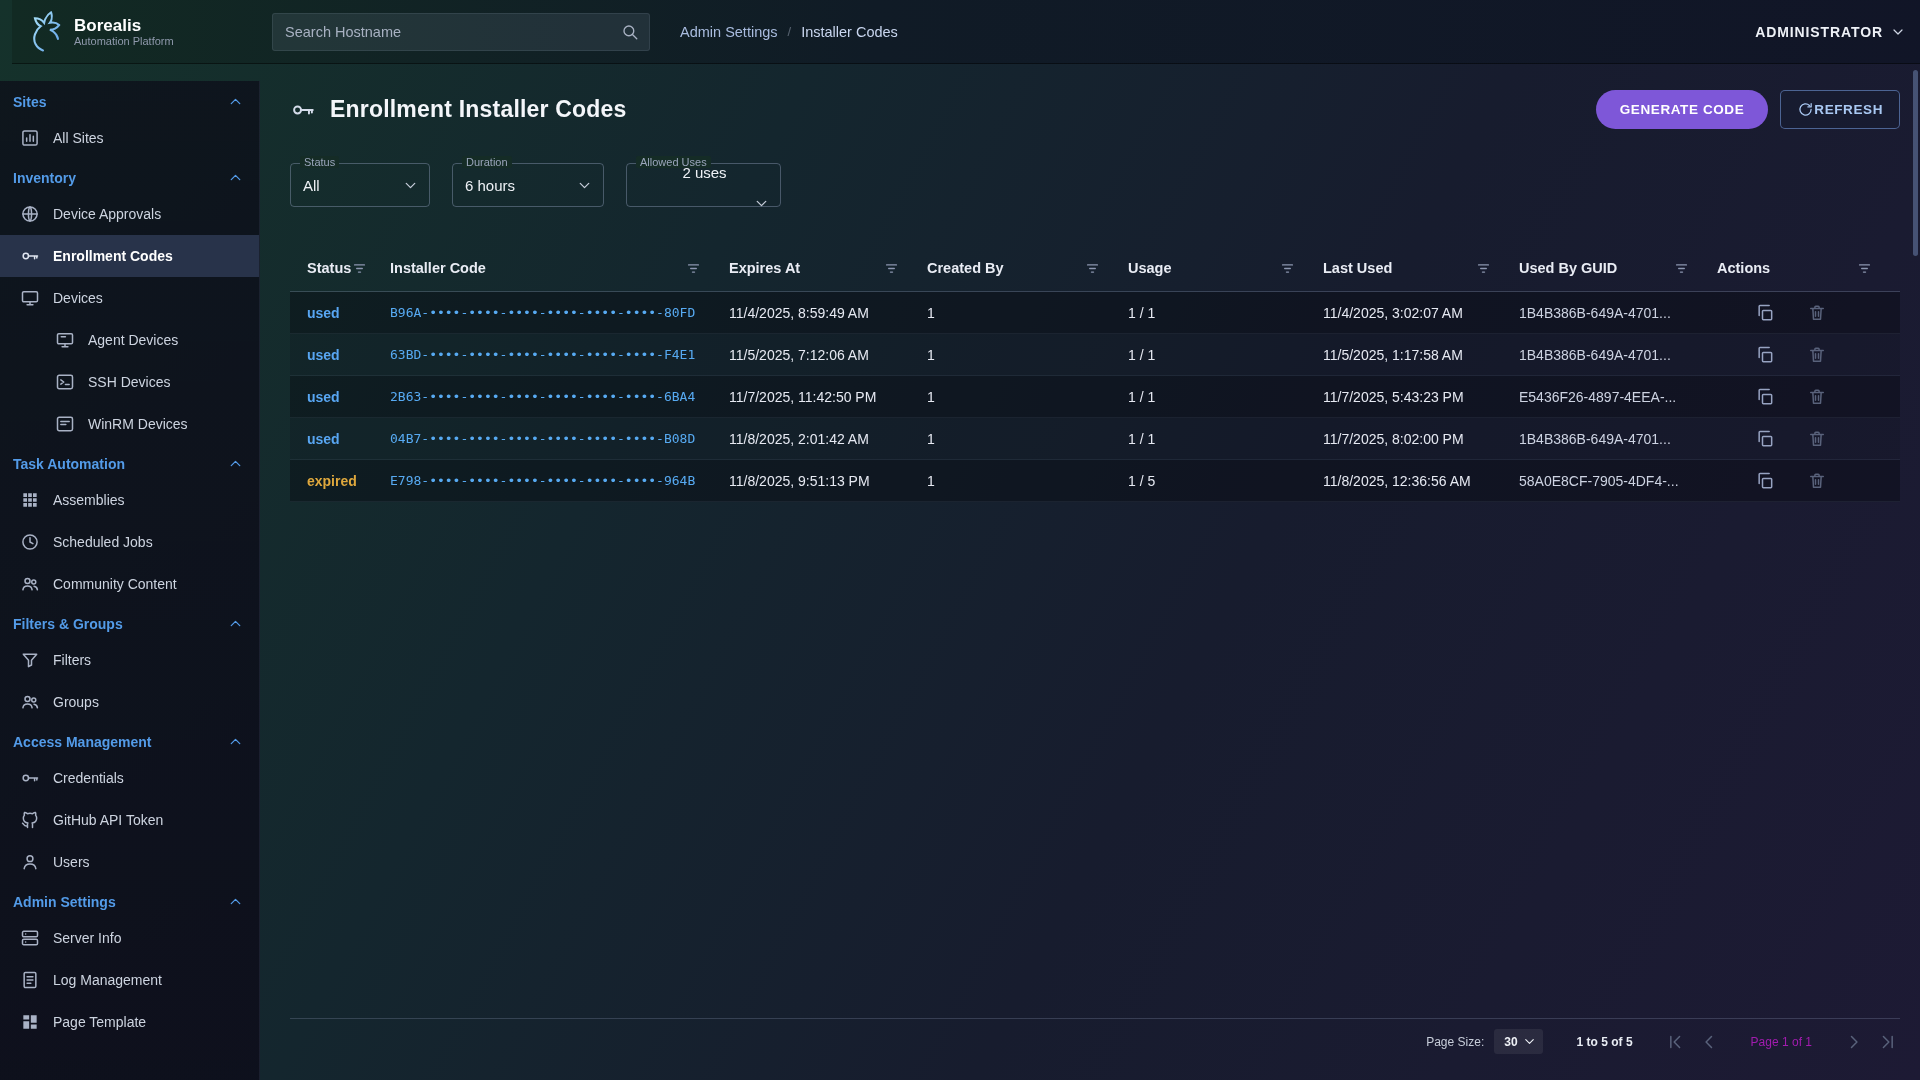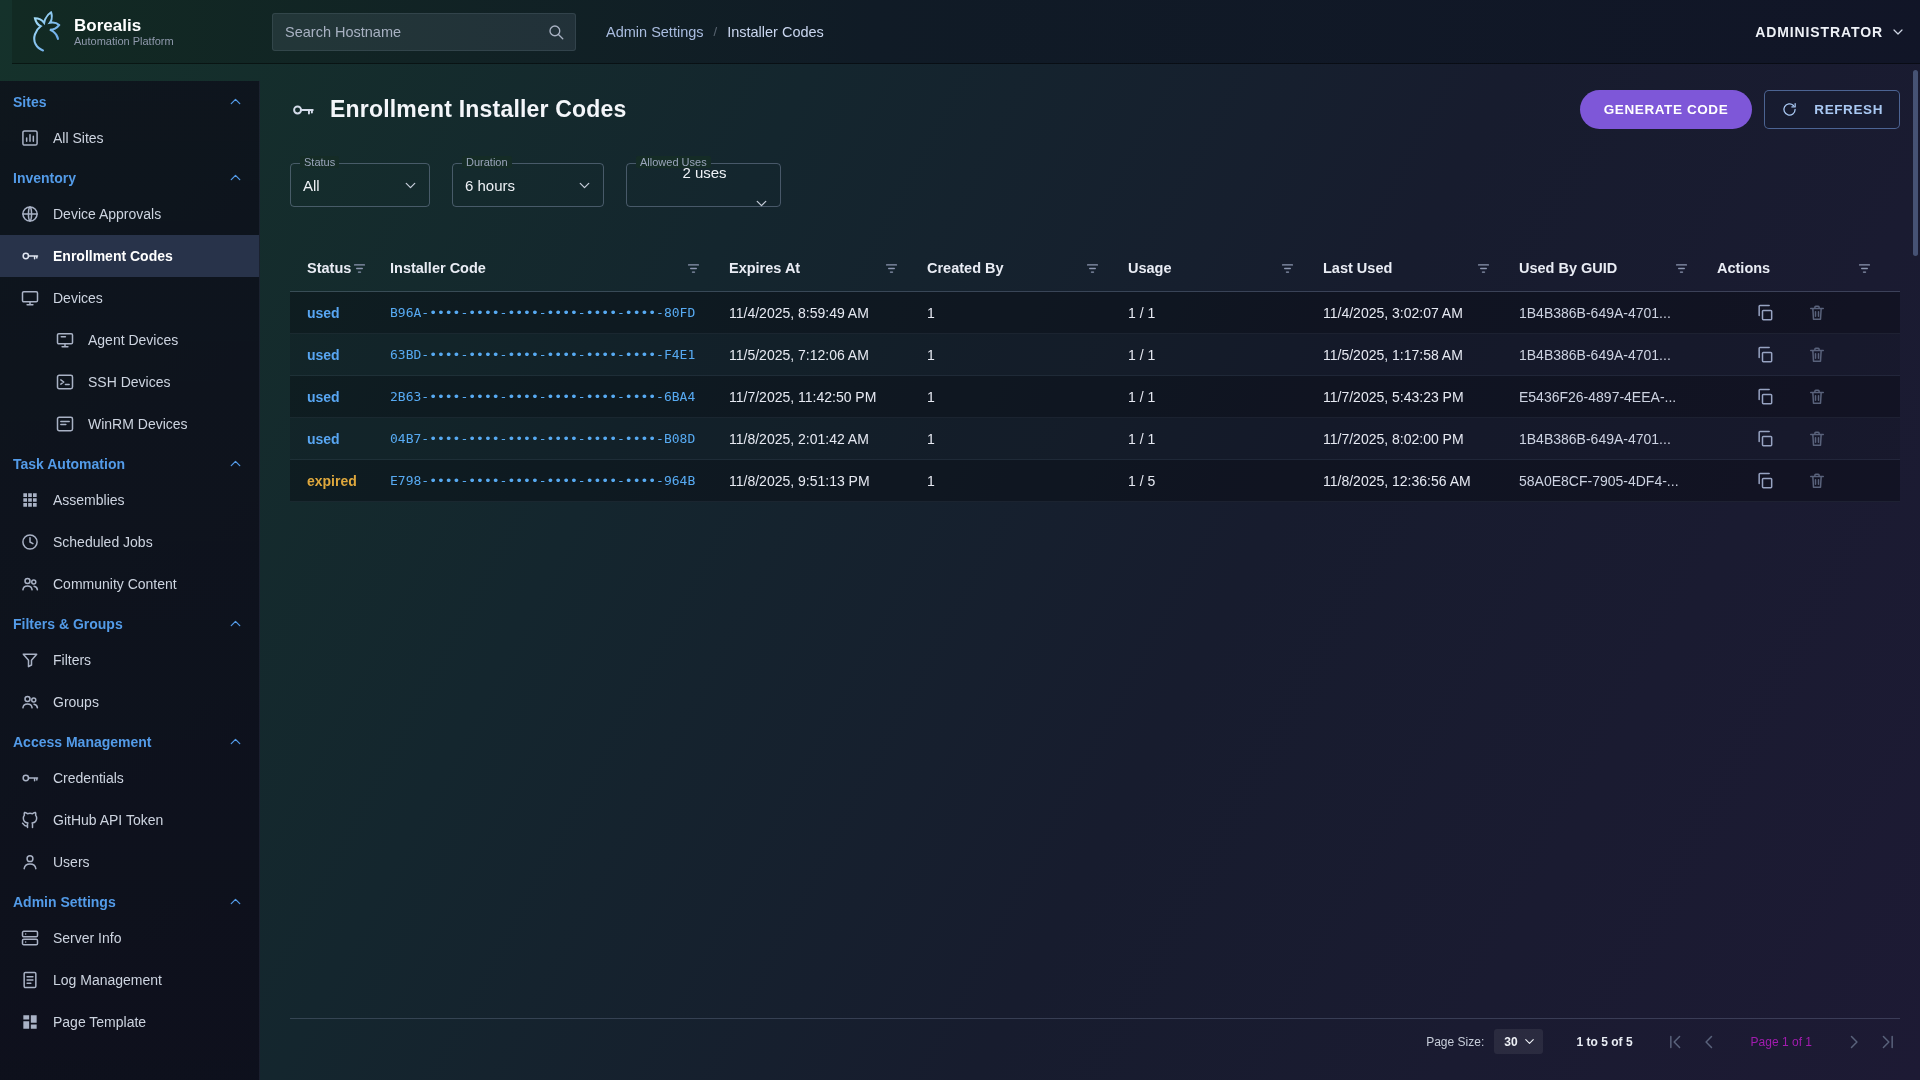--- a/index.html
+++ b/index.html
@@ -28,21 +28,21 @@
     display: flex; align-items: center; z-index: 5;
     background: linear-gradient(90deg, #122a23 0%, #101b26 45%, #111527 100%);
     border-bottom: 1px solid rgba(0,0,0,0.45);
     margin-left: 12px;
   }
   .brand { width: 260px; min-width: 260px; display: flex; align-items: center; gap: 8px; padding-left: 8px; }
   .logo { width: 46px; height: 46px; display: flex; }
   .brand-name { font-size: 17px; font-weight: 700; color: #ffffff; line-height: 1.15; }
   .brand-tagline { font-size: 11px; color: #8f99ac; }
   .search-box {
-    width: 304px; height: 38px; display: flex; align-items: center; gap: 8px;
+    width: 378px; height: 38px; display: flex; align-items: center; gap: 8px;
     background: rgba(125,140,160,0.16); border: 1px solid rgba(160,175,200,0.13);
     border-radius: 3px; padding: 0 10px;
   }
   .search-box input { flex: 1; background: transparent; border: none; outline: none; color: #e2e7ef; font-size: 14.5px; font-family: inherit; }
   .search-box input::placeholder { color: #a8b1c2; }
   .search-ico { color: #a9b2c3; }
   .breadcrumb { display: flex; align-items: center; gap: 10px; margin-left: 30px; font-size: 14.5px; }
   .crumb { color: #a9bcdf; cursor: pointer; }
   .crumb.current { color: #c9d6ef; }
   .crumb-sep { color: rgba(220,230,250,0.35); font-size: 13px; }
@@ -74,21 +74,21 @@
   .page-actions { margin-left: auto; display: flex; align-items: center; gap: 12px; }
   .btn-generate {
     height: 39px; padding: 0 24px; border: none; border-radius: 20px;
     background: var(--accent-purple); color: #fff; font-weight: 600; font-size: 13.5px;
     letter-spacing: 0.6px; cursor: pointer; font-family: inherit;
   }
   .btn-refresh {
     height: 39px; padding: 0 16px; border-radius: 5px;
     border: 1px solid rgba(120,160,230,0.55); background: rgba(18,28,48,0.25);
     color: #a9c8f2; font-weight: 600; font-size: 13.5px; letter-spacing: 0.6px;
-    display: flex; align-items: center; gap: 16px; cursor: pointer; font-family: inherit;
+    display: flex; align-items: center; gap: 0; cursor: pointer; font-family: inherit;
   }
   .filter-row { display: flex; gap: 22px; margin-top: 34px; }
   .filter-select {
     position: relative; height: 44px; border: 1px solid rgba(150,165,195,0.4);
     border-radius: 4px; display: flex; align-items: center; gap: 14px;
     padding: 0 10px 0 12px; cursor: pointer;
   }
   .filter-select:nth-child(1) { width: 140px; }
   .filter-select:nth-child(2) { width: 152px; }
   .filter-select:nth-child(3) { width: 155px; flex-direction: column; }

